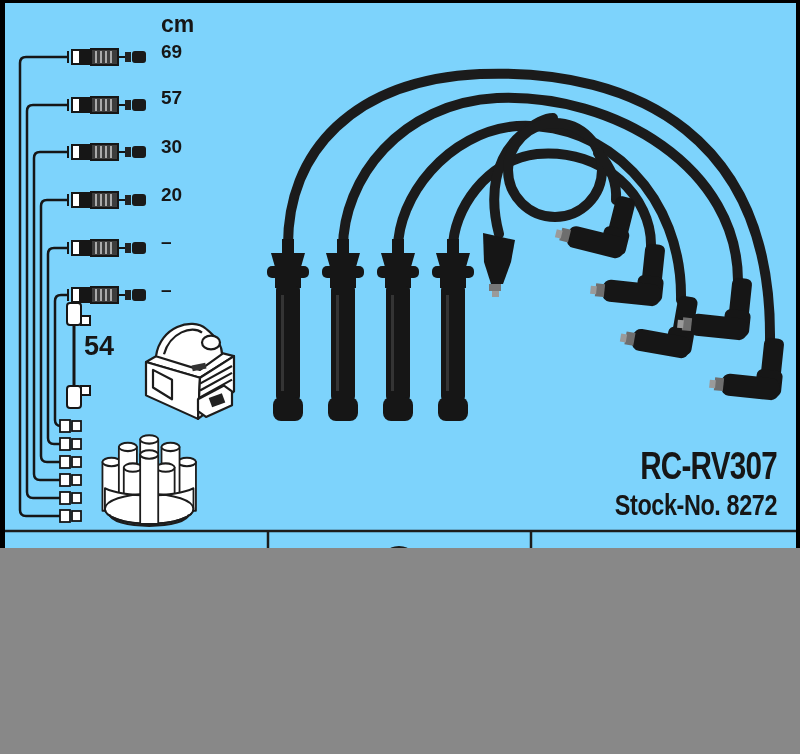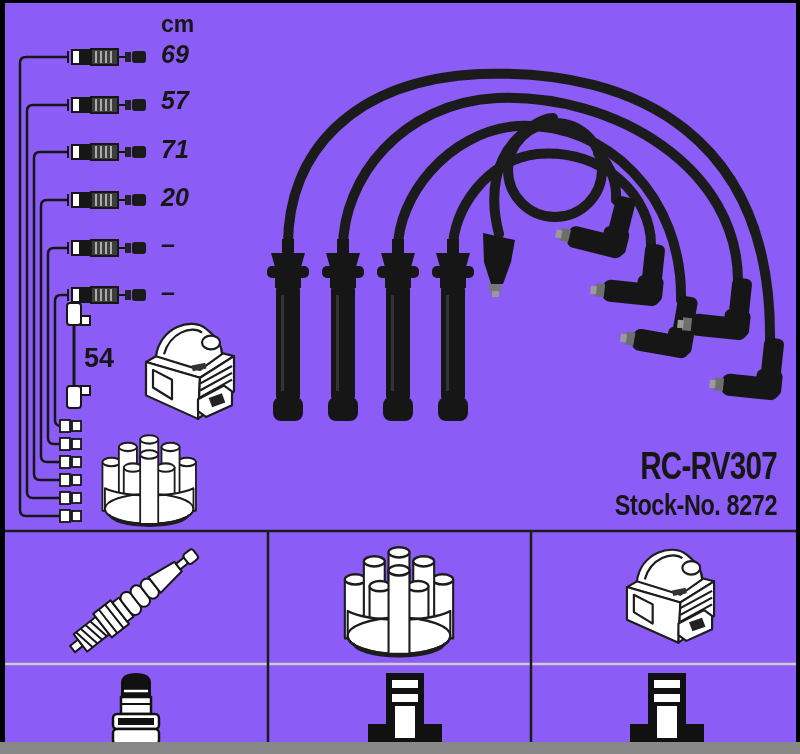--- a/index.html
+++ b/index.html
@@ -1,28 +1,28 @@
 <!DOCTYPE html>
 <html><head>
 <meta charset="utf-8">
 <style>
   html,body { margin:0; padding:0; background:#888; }
   .frame {
-    position:relative; width:800px; height:742px;
-    background:#8b5cf6; overflow:hidden;
+    position:relative; width:800px; height:548px;
+    background:#7dd3fc; overflow:hidden;
     font-family:"Liberation Sans", sans-serif;
   }
   .frame svg { position:absolute; left:0; top:0; }
   .lbl {
     position:absolute; color:#161616; font-weight:700;
     white-space:nowrap; line-height:1; user-select:none;
   }
-  .lbl.len  { left:161px; font-size:25px;font-style:italic; }
+  .lbl.len  { left:161px; font-size:19px; }
   .lbl.unit { left:161px; top:13px; font-size:23px; }
-  .lbl.coil { left:84px;  top:345px; font-size:27px; }
+  .lbl.coil { left:84px;  top:333px; font-size:27px; }
   .lbl.code {
     right:23px; top:446px; font-size:39px; letter-spacing:-1px;
     transform:scaleX(.76); transform-origin:100% 50%;
   }
   .lbl.stock {
     right:23px; top:490px; font-size:30px; letter-spacing:-0.5px;
     transform:scaleX(.78); transform-origin:100% 50%;
   }
 </style>
 </head>
@@ -243,21 +243,21 @@
     <rect x="0" y="749" width="800" height="5"></rect>
     <rect x="0" y="0" width="5" height="754"></rect>
     <rect x="796" y="0" width="4" height="754"></rect>
   </g>
 </svg>
 
 <div class="lbl unit">cm</div>
 
 <div class="lbl len" style="top:42px">69</div>
 <div class="lbl len" style="top:88px">57</div>
-<div class="lbl len" style="top:137px">71</div>
+<div class="lbl len" style="top:137px">30</div>
 <div class="lbl len" style="top:185px">20</div>
 <div class="lbl len" style="top:232px">–</div>
 <div class="lbl len" style="top:280px">–</div>
 
 <div class="lbl coil">54</div>
 
 <div class="lbl code">RC-RV307</div>
 <div class="lbl stock">Stock-No. 8272</div>
 
 </div>

